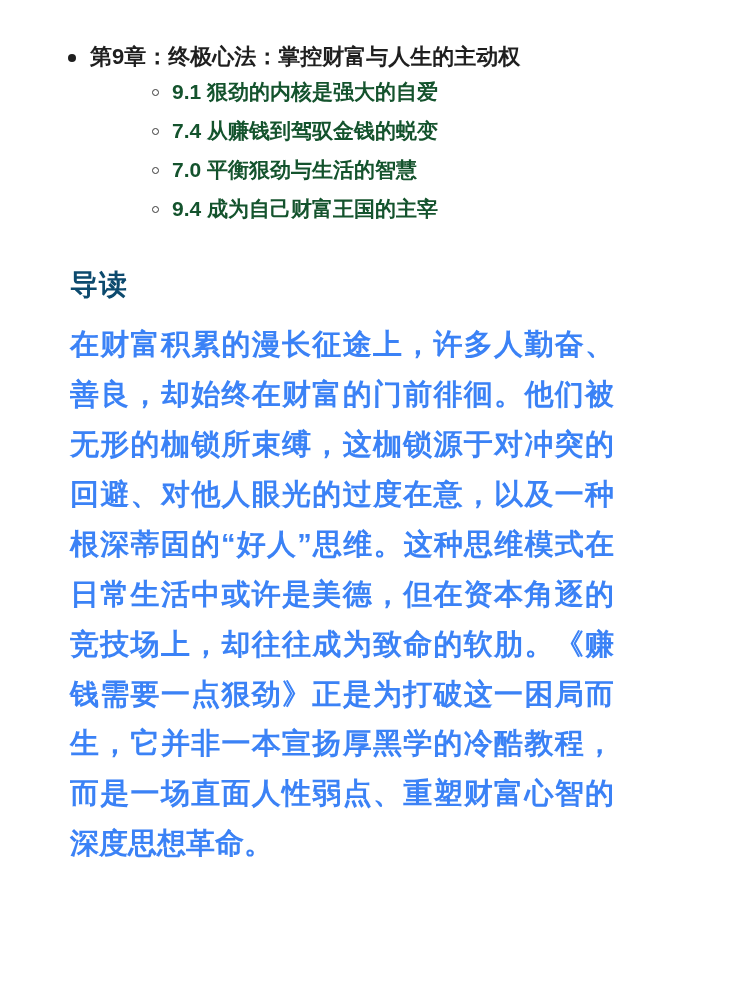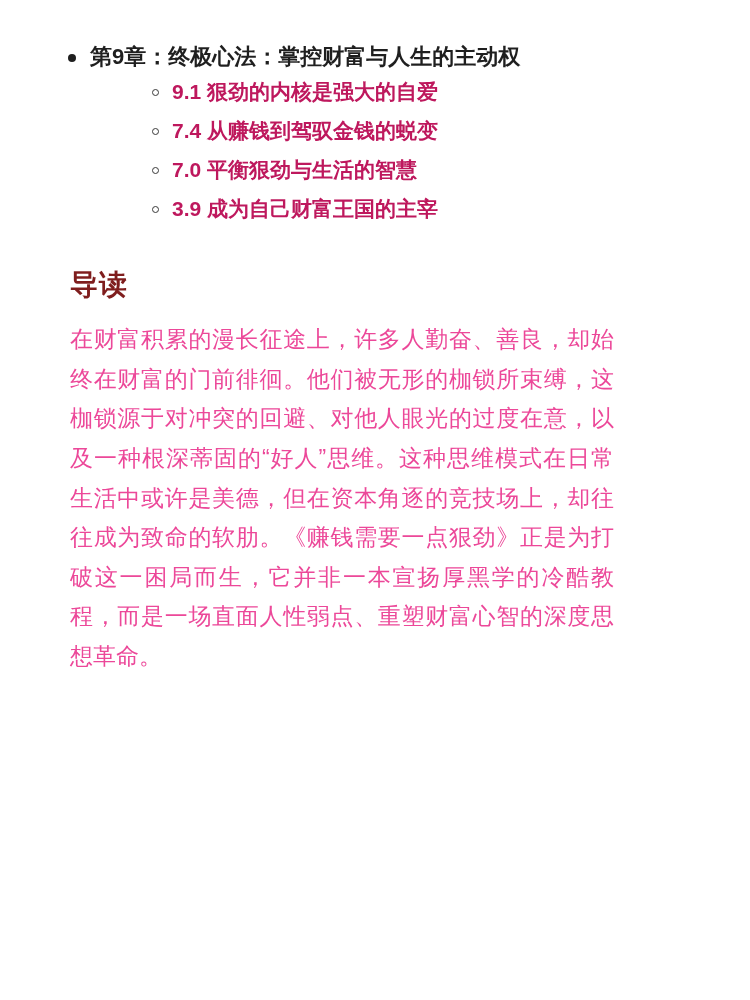--- a/index.html
+++ b/index.html
@@ -49,21 +49,21 @@
   .toc-sub-list {
     margin: 0;
     padding: 0;
     list-style: none;
   }
   .toc-sub {
     position: relative;
     padding-left: 82px;
     font-size: 21px;
     line-height: 1.85;
-    color: #be185d;
+    color: #14532d;
   }
   .toc-sub .bullet-circle {
     position: absolute;
     left: 62px;
     top: 16px;
     width: 7px;
     height: 7px;
     border-radius: 50%;
     border: 1.6px solid #3a3a3a;
     background: transparent;
@@ -74,27 +74,28 @@
   .section-heading {
     font-size: 28px;
     font-weight: 700;
     color: #e8493f;
     margin: 38px 0 16px 18px;
     letter-spacing: 1px;
   }
 
   
   .body-para {
-    font-size: 23px;
+    font-size: 29px;
     line-height: 1.72;
-    color: #ec4899;
+    color: #3b82f6;
     margin: 0 0 22px 0;
     padding: 0 6px 0 18px;
     text-align: justify;
     text-justify: inter-ideograph;
+    font-weight: bold;
   }
 </style>
 </head>
 <body>
 
 <div class="page">
 
   <ul class="toc">
     <li class="toc-chapter">
       <span class="bullet-disc"></span>
@@ -107,23 +108,23 @@
         <li class="toc-sub">
           <span class="bullet-circle"></span>
           <span>7.4 从赚钱到驾驭金钱的蜕变</span>
         </li>
         <li class="toc-sub">
           <span class="bullet-circle"></span>
           <span>7.0 平衡狠劲与生活的智慧</span>
         </li>
         <li class="toc-sub">
           <span class="bullet-circle"></span>
-          <span>3.9 成为自己财富王国的主宰</span>
+          <span>9.4 成为自己财富王国的主宰</span>
         </li>
       </ul>
     </li>
   </ul>
 
-  <h2 class="section-heading" style="color: #7f1d1d;">导读</h2>
+  <h2 class="section-heading" style="color: #0c4a6e;">导读</h2>
 
   <p class="body-para">在财富积累的漫长征途上，许多人勤奋、善良，却始终在财富的门前徘徊。他们被无形的枷锁所束缚，这枷锁源于对冲突的回避、对他人眼光的过度在意，以及一种根深蒂固的“好人”思维。这种思维模式在日常生活中或许是美德，但在资本角逐的竞技场上，却往往成为致命的软肋。《赚钱需要一点狠劲》正是为打破这一困局而生，它并非一本宣扬厚黑学的冷酷教程，而是一场直面人性弱点、重塑财富心智的深度思想革命。</p>
 
 </div>
 
 </body></html>

